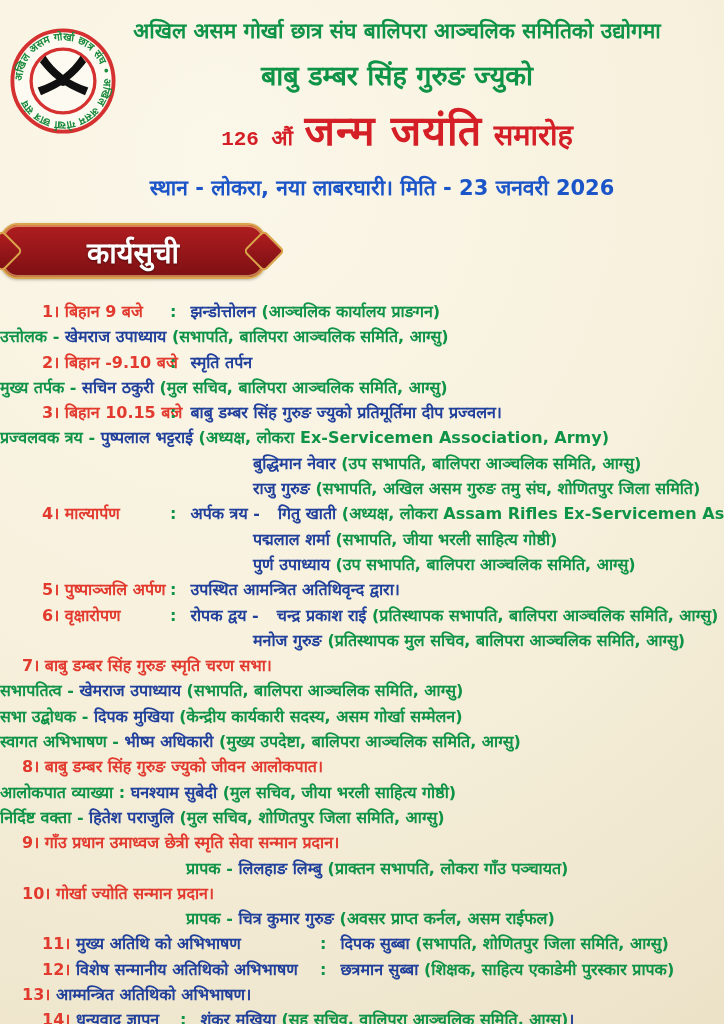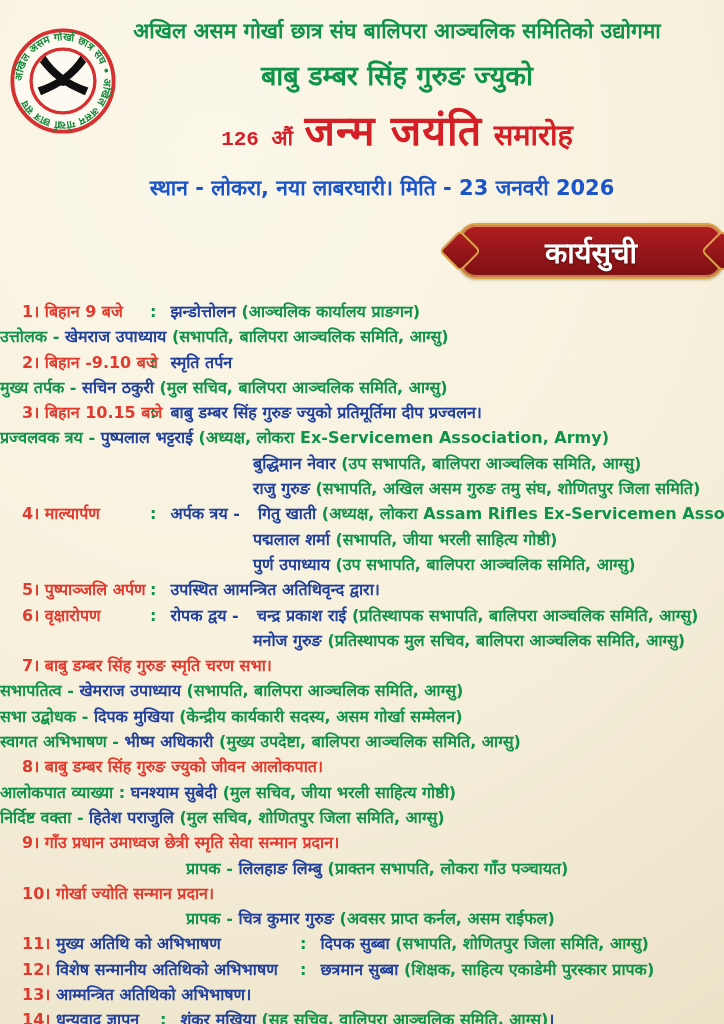--- a/index.html
+++ b/index.html
@@ -25,21 +25,21 @@
   }
   .title-line{margin-top:8px;color:var(--title_red);font-weight:bold;padding-left:70px;}
   .title-prefix{font-size:21px;font-family:Liberation Mono, monospace;}
   .title-main{font-size:41px;letter-spacing:1px;margin:12px 6px;}
   .title-suffix{font-size:29px;}
   .venue-line{
     margin-top:16px;font-size:21px;font-weight:bold;color:var(--blue);
     padding-left:40px;
   }
   
-  .badge-wrap{margin-top:22px;display:flex;justify-content:flex-end;}
+  .badge-wrap{margin-top:22px;display:flex;justify-content:flex-start;}
   .badge{
     position:relative;
     min-width:210px;height:52px;padding:0 26px;
     display:flex;align-items:center;justify-content:center;
     background:linear-gradient(180deg,var(--badge_maroon) 0%,var(--badge_dark) 100%);
     border:2px solid var(--badge_gold);
     border-radius:18px;
     box-shadow:inset 0 0 0 2px rgba(255,215,130,.55), 0 1px 3px rgba(0,0,0,.25);
   }
   .badge::before,.badge::after{
@@ -57,21 +57,21 @@
   
   .agenda{margin-top:20px;}
   .row{
     height:25.3px;line-height:25.3px;white-space:nowrap;
     font-size:16px;font-weight:bold;
   }
   .row.plain,.row.timed,.row.wide,.row.mid{padding-left:22px;}
   .row.sub{}
   .row.sub2{padding-left:253px;}
   .row.submid{padding-left:186px;}
-  .lab{display:inline-block;vertical-align:top;}
+  .lab{display:inline-block;vertical-align:top;margin-left:20px;}
   .row.timed .lab{width:128px;}
   .row.wide  .lab{width:278px;}
   .row.mid   .lab{width:138px;}
   .colon{display:inline-block;margin-right:14px;color:var(--green);}
   .c-red{color:var(--red);}
   .c-green{color:var(--green);}
   .c-navy{color:var(--navy);}
   .seg-gap{margin-left:18px;}
 </style>
 </head>

